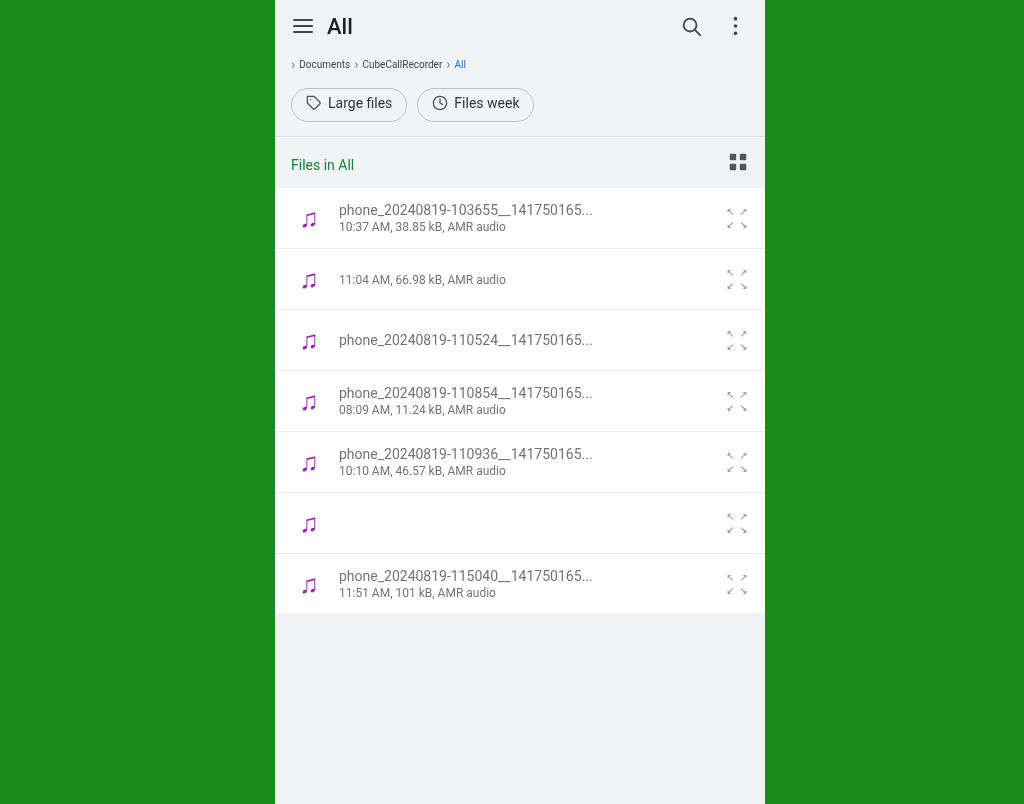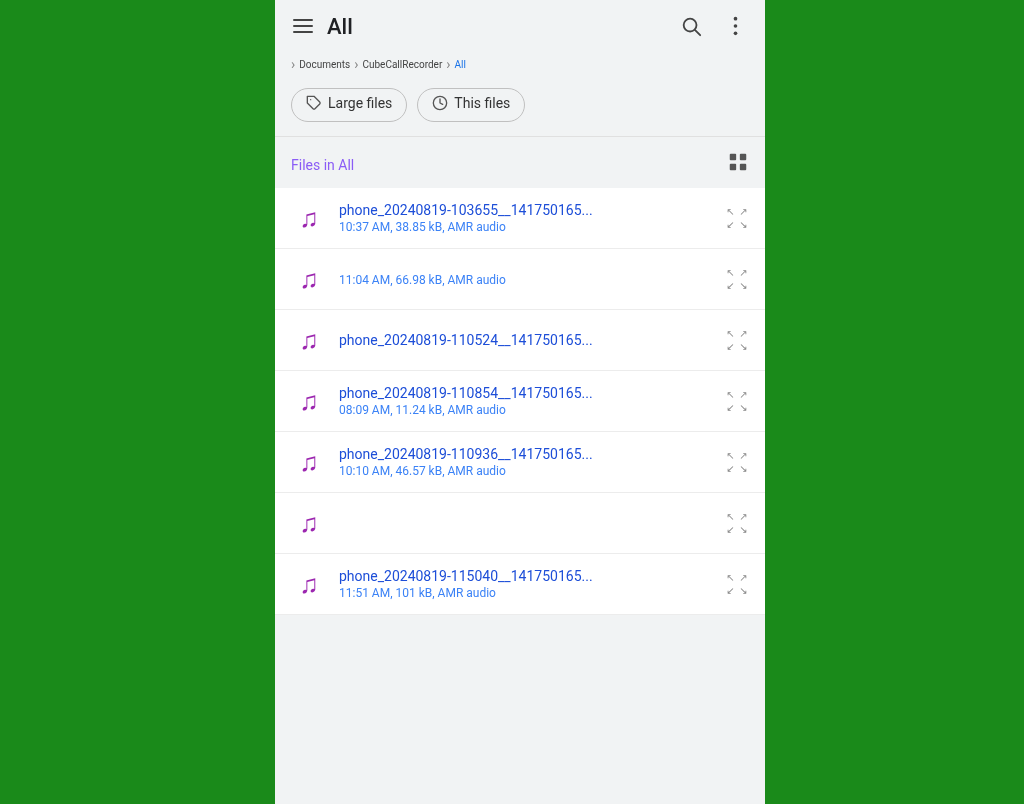--- a/index.html
+++ b/index.html
@@ -93,21 +93,21 @@
       margin: 0;
     }
     .files-header {
       display: flex;
       justify-content: space-between;
       align-items: center;
       padding: 14px 16px 10px 16px;
     }
     .files-label {
       font-size: 14px;
-      color: #8b5cf6;
+      color: #15803d;
       font-weight: 400;
     }
     .grid-icon {
       color: #555;
       font-size: 22px;
       cursor: pointer;
     }
     .file-list {
       display: flex;
       flex-direction: column;
@@ -133,29 +133,29 @@
     .music-note {
       font-size: 26px;
       color: #9c27b0;
     }
     .file-info {
       flex: 1;
       min-width: 0;
     }
     .file-name {
       font-size: 14px;
-      color: #1d4ed8;
+      color: #737373;
       white-space: nowrap;
       overflow: hidden;
       text-overflow: ellipsis;
       font-weight: 400;
     }
     .file-meta {
       font-size: 12px;
-      color: #3b82f6;
+      color: #737373;
       margin-top: 2px;
     }
     
     .hamburger {
       display: flex;
       flex-direction: column;
       gap: 4px;
       cursor: pointer;
       padding: 2px;
     }
@@ -231,21 +231,21 @@
       </span>
       <span>Large files</span>
     </div>
     <div class="filter-chip">
       <span class="filter-chip-icon">
         <svg width="16" height="16" viewBox="0 0 24 24" fill="none" stroke="#555" stroke-width="2" stroke-linecap="round" stroke-linejoin="round">
           <circle cx="12" cy="12" r="10"></circle>
           <polyline points="12 6 12 12 16 14"></polyline>
         </svg>
       </span>
-      <span>This files</span>
+      <span>Files week</span>
     </div>
   </div>
 
   <div class="divider"></div>
 
   <div class="files-header">
     <span class="files-label">Files in All</span>
     <div class="grid-icon">
       <svg width="22" height="22" viewBox="0 0 24 24" fill="#555">
         <rect x="3" y="3" width="7" height="7" rx="1"></rect>

